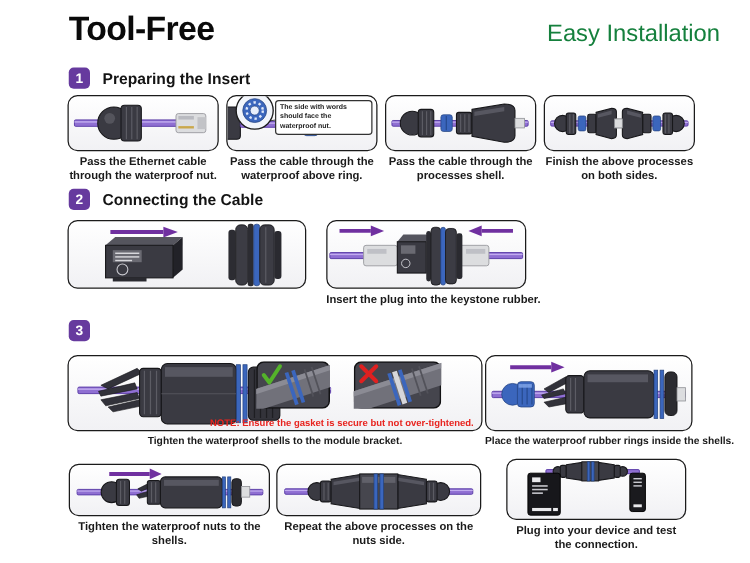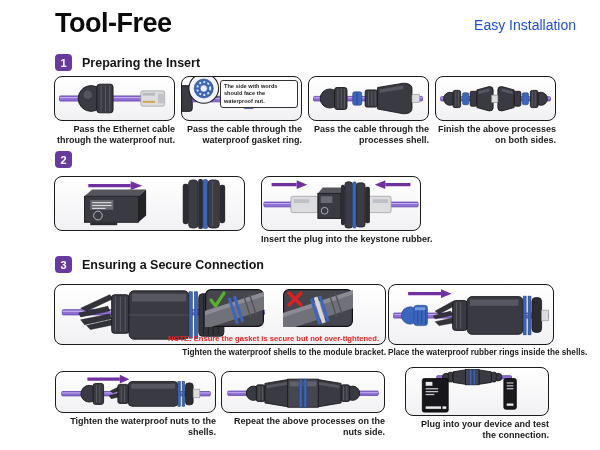--- a/index.html
+++ b/index.html
@@ -1,28 +1,28 @@
 <!DOCTYPE html>
 <html><head>
 <meta charset="utf-8">
 <style>
   html,body{margin:0;padding:0;background:#fff;}
   .page{position:relative;width:600px;height:450px;background:#fff;overflow:hidden;
         font-family:Liberation Sans, sans-serif;color:#111;}
   .title{position:absolute;left:55px;top:8px;font-size:27px;font-weight:700;letter-spacing:-.5px;color:#0a0a0a;}
-  .subtitle{position:absolute;top:17px;right:24px;font-size:14px;font-weight:400;color:#1d4ed8;}
+  .subtitle{position:absolute;top:17px;right:24px;font-size:19px;font-weight:400;color:#15803d;}
   .step-header{position:absolute;display:flex;align-items:center;}
   .badge{width:17px;height:17px;border-radius:4px;background:#663A9E;color:#fff;font-size:11px;font-weight:700;
          display:inline-flex;align-items:center;justify-content:center;}
   .step-title{margin-left:10px;font-size:12.5px;font-weight:700;color:#141414;}
   .fig{position:absolute;margin:0;padding:0;}
   .panel{position:relative;width:100%;border:1.4px solid #1b1b1b;border-radius:8px;
          background:linear-gradient(#ffffff,#f1f1f4);box-sizing:border-box;overflow:hidden;}
   .panel svg{display:block;width:100%;height:100%;}
-  .cap{margin-top:3px;font-size:9px;font-weight:700;color:#1a1a1a;text-align:right;line-height:1.22;}
+  .cap{margin-top:3px;font-size:9px;font-weight:700;color:#1a1a1a;text-align:center;line-height:1.22;}
   .cap.nowrap{white-space:nowrap;}
   .cap.small{font-size:8.2px;}
   .callout{position:absolute;top:3px;right:3px;width:70px;background:#fff;border:.8px solid #333;border-radius:3px;
            padding:2px 3px;font-size:5.6px;line-height:1.3;font-weight:700;color:#222;text-align:left;}
   .note{position:absolute;right:6px;bottom:1px;font-size:7.6px;font-weight:700;color:#E8241F;white-space:nowrap;}
   .inset{position:absolute;top:4px;}
   
   svg .dk{fill:#3a3a42;stroke:#17171a;stroke-width:.9}
   svg .fac{fill:#5d5d66;opacity:.85}
   svg .rib{stroke:#5c5c64;stroke-width:1;fill:none}
@@ -82,21 +82,21 @@
         <line x1="70" y1="15" x2="70" y2="32" stroke="#274a8e" stroke-width="1"></line>
         <rect class="met" x="96" y="16" width="21" height="14" rx="2"></rect>
         <rect x="111" y="18.5" width="6" height="9" fill="#c2c3c7"></rect>
         <circle cx="21" cy="12" r="15.5" fill="#f2f5fb" stroke="#1b1b1b" stroke-width="1.1"></circle>
         <circle class="blu" cx="21" cy="12" r="10"></circle>
         <circle cx="21" cy="12" r="6.8" fill="none" stroke="#dfe8fa" stroke-width="2" stroke-dasharray="2 2.4"></circle>
         <circle cx="21" cy="12" r="3.8" fill="#e8eefb" stroke="#24437f" stroke-width=".6"></circle>
       </svg>
       <div class="callout">The side with words should face the waterproof nut.</div>
     </div>
-    <figcaption class="cap">Pass the cable through the waterproof gasket ring.</figcaption>
+    <figcaption class="cap">Pass the cable through the waterproof above ring.</figcaption>
   </figure>
 
   <figure class="fig" style="left:308px;top:76px;width:121px">
     <div class="panel" style="height:45px">
       <svg viewBox="0 0 121 45">
         <rect class="cab" x="3" y="20.3" width="114" height="4.8" rx="1"></rect>
         <rect class="cabhi" x="3" y="21.2" width="114" height="1"></rect>
         <circle class="dk" cx="20" cy="22.5" r="10"></circle>
         <rect class="dk" x="25" y="11" width="13" height="23" rx="2.5"></rect>
         <line class="rib" x1="28.5" y1="12.5" x2="28.5" y2="32.5"></line>
@@ -133,20 +133,21 @@
           <rect class="met" x="58" y="19" width="6.5" height="7.5"></rect>
         </g>
         <use href="#p4a" transform="translate(121,0) scale(-1,1)"></use>
       </svg>
     </div>
     <figcaption class="cap">Finish the above processes on both sides.</figcaption>
   </figure>
 
   <div class="step-header" style="left:55px;top:151px">
     <span class="badge">2</span>
+    <span class="step-title">Connecting the Cable</span>
   </div>
 
   <figure class="fig" style="left:54px;top:176px;width:191px">
     <div class="panel" style="height:55px">
       <svg viewBox="0 0 191 55">
         <g>
           <line class="arr" x1="32" y1="9" x2="76" y2="9"></line>
           <polygon class="arh" points="76,4.5 88,9 76,13.5"></polygon>
         </g>
         <polygon points="28,20 36,13 92,13 84,20" fill="#55555e"></polygon>
@@ -197,21 +198,20 @@
         <rect class="blu" x="92" y="5" width="4" height="48" rx="2"></rect>
         <rect x="96" y="6" width="9" height="46" rx="3" fill="#3c3c44" stroke="#17171a" stroke-width=".7"></rect>
         <rect x="105" y="10" width="5" height="38" rx="2" fill="#2a2a30"></rect>
       </svg>
     </div>
     <figcaption class="cap nowrap">Insert the plug into the keystone rubber.</figcaption>
   </figure>
 
   <div class="step-header" style="left:55px;top:256px">
     <span class="badge">3</span>
-    <span class="step-title">Ensuring a Secure Connection</span>
   </div>
 
   <figure class="fig" style="left:54px;top:284px;width:332px">
     <div class="panel" style="height:61px">
       <svg viewBox="0 0 332 61">
         <rect class="cab" x="3" y="25.5" width="209" height="5.4" rx="1"></rect>
         <rect class="cabhi" x="3" y="26.6" width="209" height="1.2"></rect>
         <polygon class="claw" points="22,24 52,10 56,14 28,27"></polygon>
         <polygon class="claw" points="20,29 50,22 52,27 22,33"></polygon>
         <polygon class="claw" points="22,36 52,30 54,35 26,41"></polygon>

